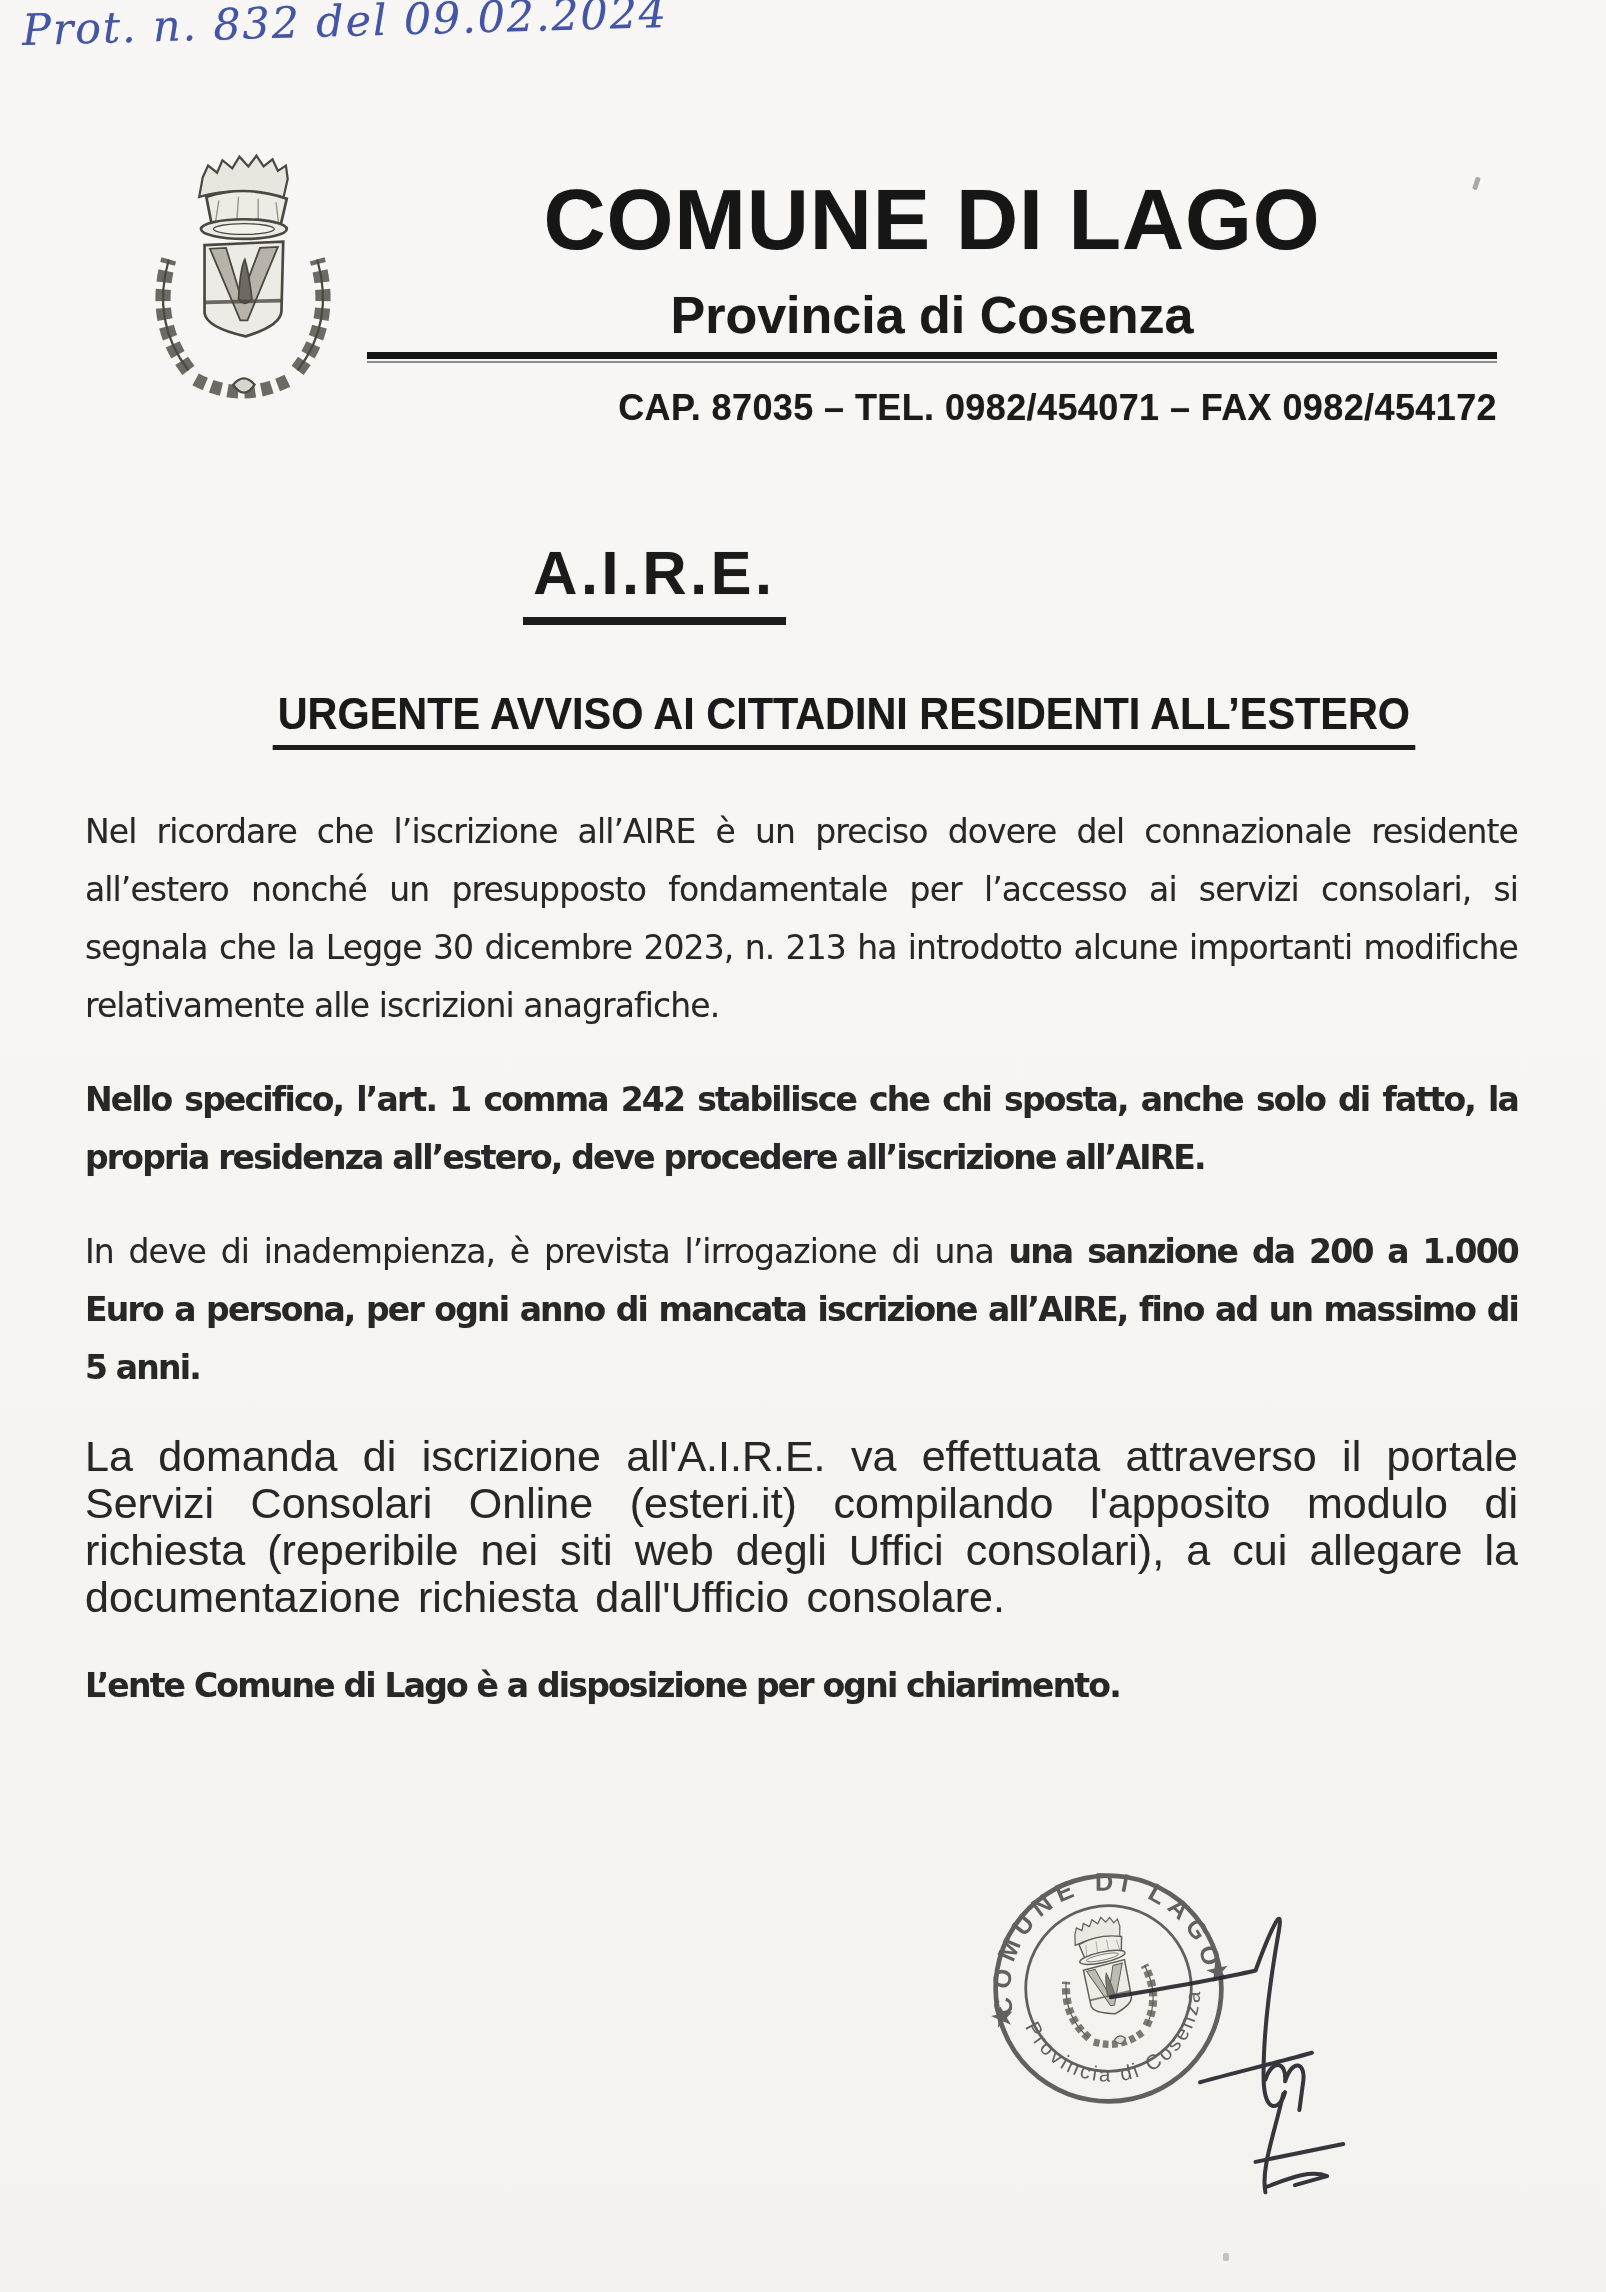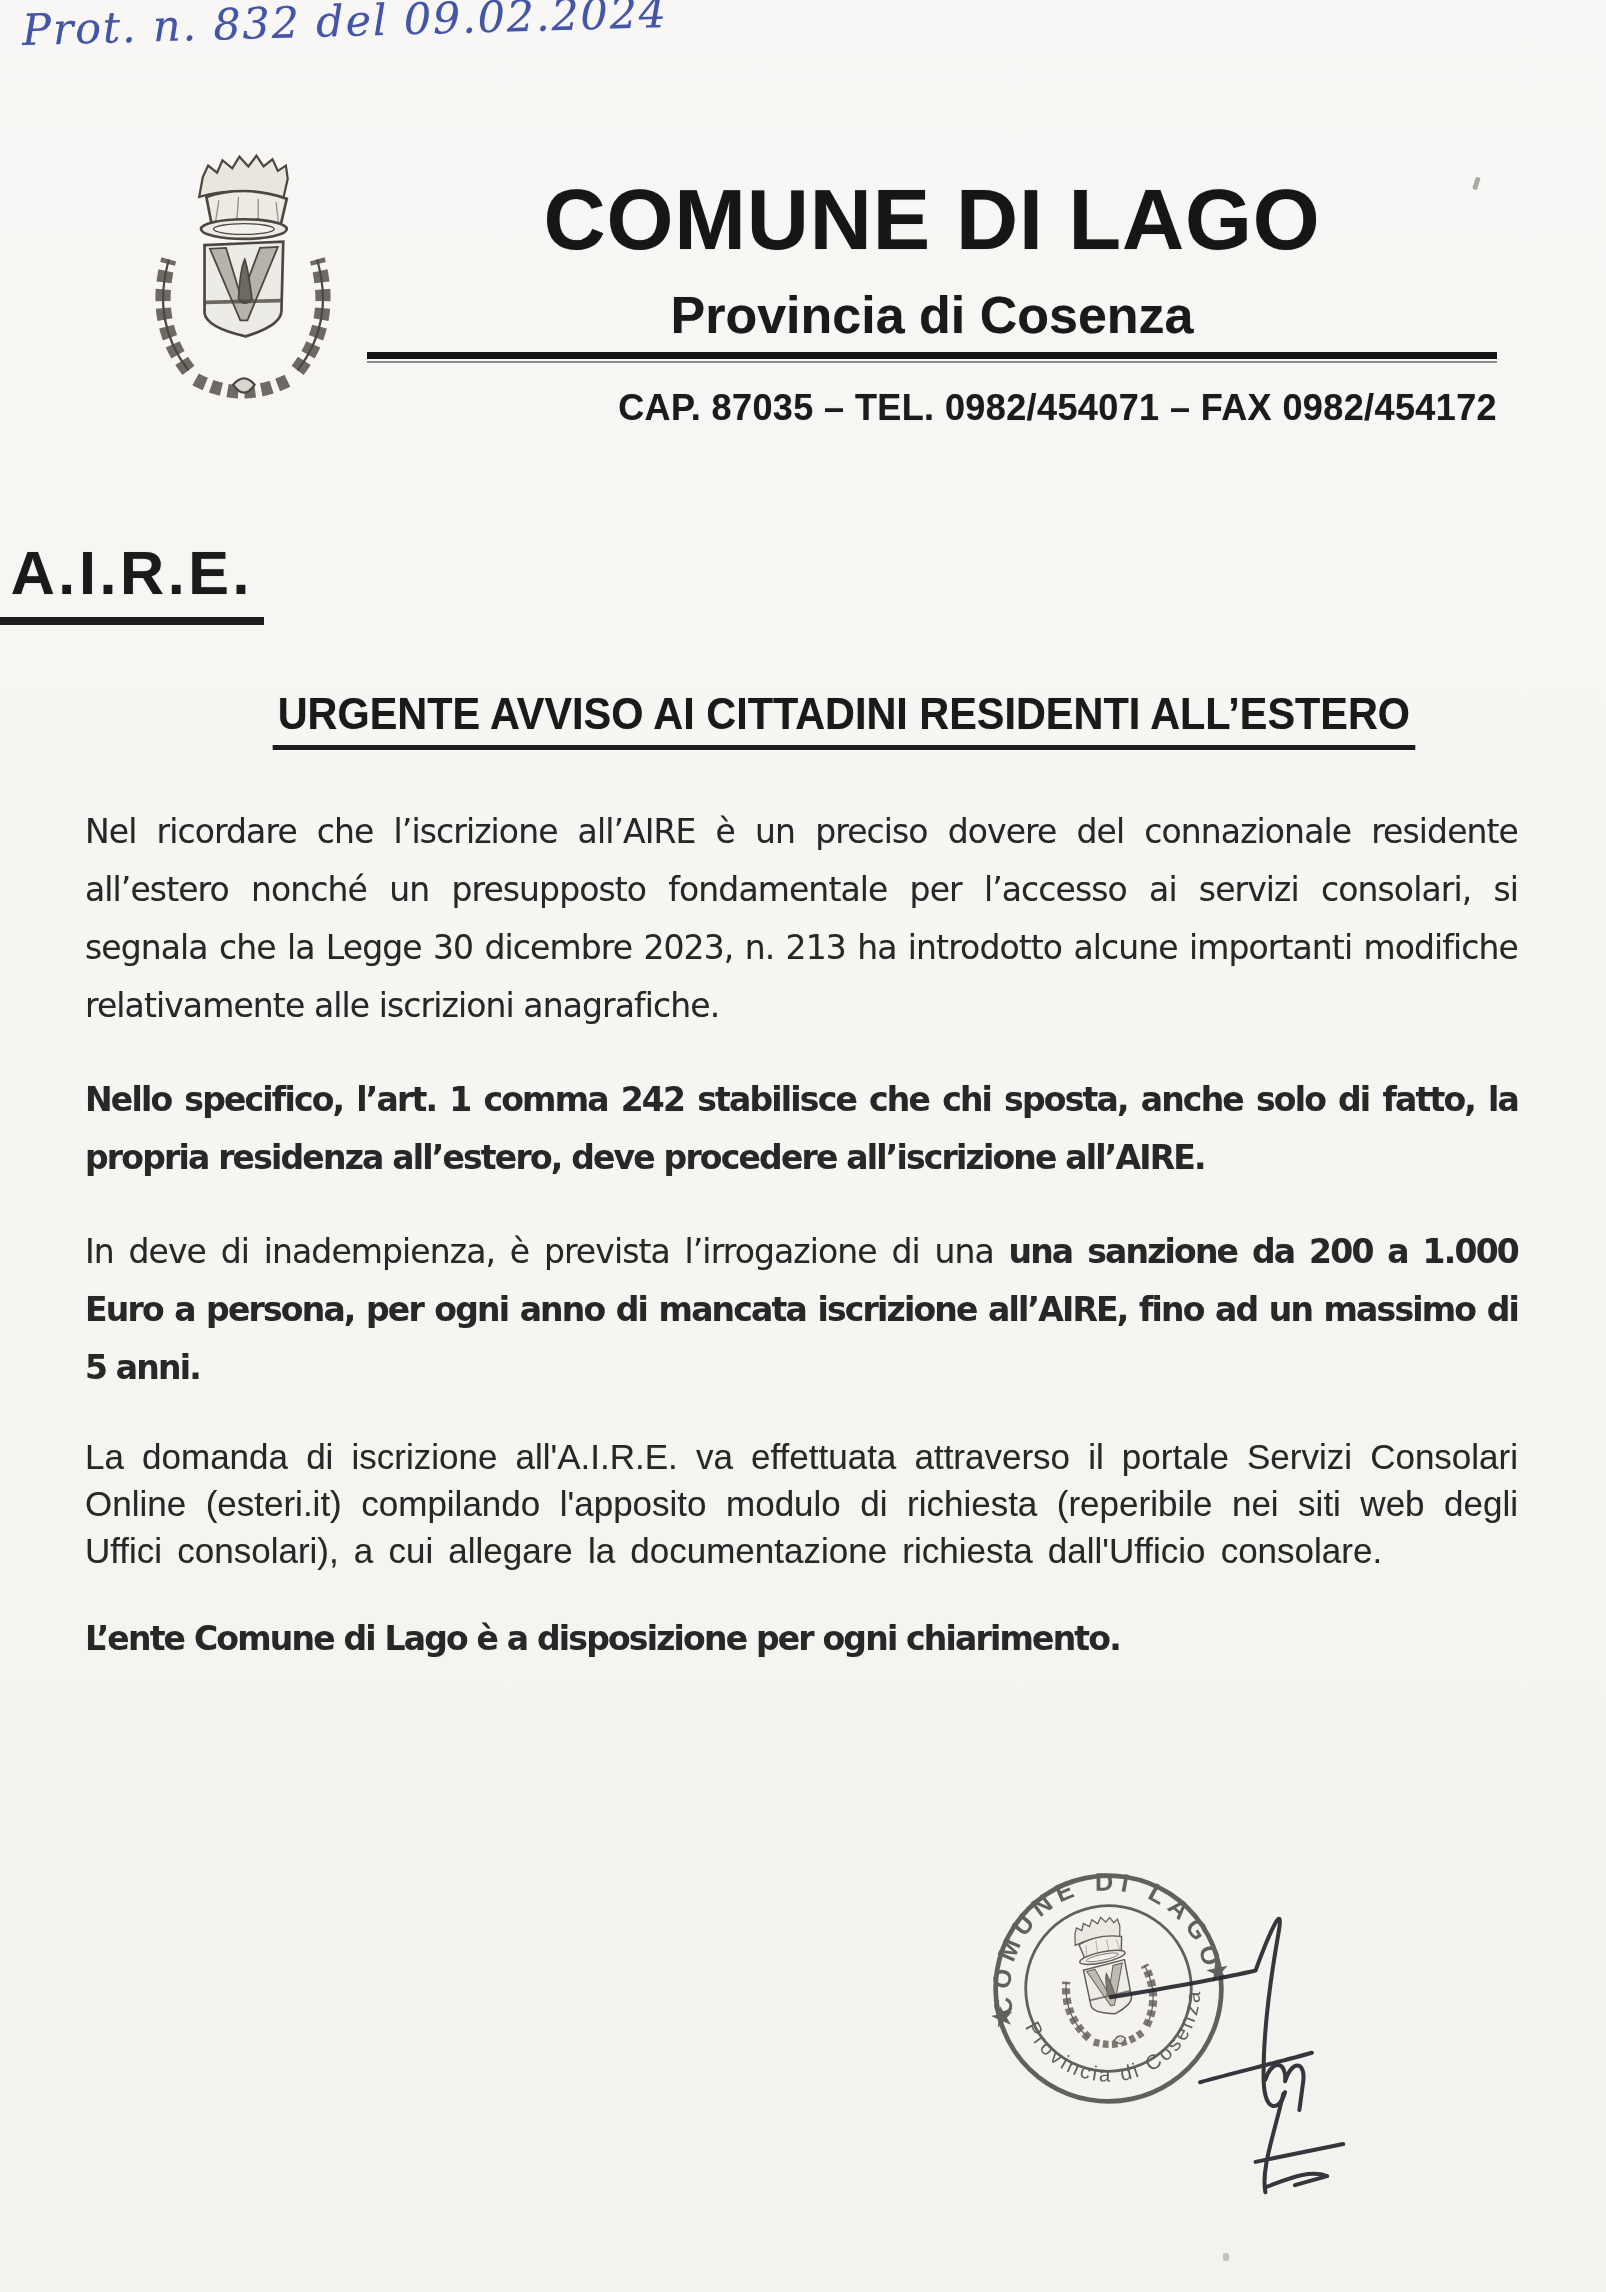--- a/index.html
+++ b/index.html
@@ -41,21 +41,21 @@
   }
   .rule{
     margin-top:10.7px;height:11.6px;
     background:linear-gradient(to bottom,#151515 0,#151515 7.2px,transparent 7.2px,transparent 9px,#8d8d8d 9px,#8d8d8d 11.6px);
   }
   .contact{
     margin-top:27px;font-weight:bold;font-size:36px;line-height:36px;letter-spacing:0.4px;
     color:#1b1b1b;text-shadow:0 0 0.9px rgba(0,0,0,.4);text-align:right;
   }
   
-  .aire-wrap{position:absolute;left:0;top:543px;width:1309px;text-align:left;}
+  .aire-wrap{position:absolute;left:0;top:543px;width:1309px;text-align:center;}
   .aire{
     display:inline-block;font-weight:bold;font-size:61px;line-height:61px;letter-spacing:3.6px;
     color:#1a1a1a;border-bottom:8px solid #1d1d1d;padding:0 10.7px 12.5px;
     text-shadow:0 0 0.9px rgba(0,0,0,.45);
   }
   .subtitle-wrap{position:absolute;left:0;top:691px;width:1607px;text-align:center;margin-left:40px;}
   .subtitle{
     display:inline-block;transform:scaleX(.92);transform-origin:center;
     font-weight:bold;font-size:45px;line-height:45px;
     color:#1a1a1a;border-bottom:5.4px solid #1d1d1d;padding:0 5.4px 9px;
@@ -66,21 +66,21 @@
   .body-p{
     margin:0 0 36px;
     font-family:"DejaVu Sans",sans-serif;
     font-size:33px;line-height:58px;
     letter-spacing:-0.9px;
     text-align:justify;
     color:#272727;
     text-shadow:0 0 0.9px rgba(50,50,50,.28);
   }
   .body-p.bold,.body-p .bold{font-weight:bold;letter-spacing:-1.8px;}
-  .body-p.arial{font-family:"Liberation Sans",sans-serif;font-size:35px;line-height:47px;letter-spacing:0;word-spacing:5.4px;}
+  .body-p.arial{font-family:"Liberation Sans",sans-serif;font-size:43px;line-height:47px;letter-spacing:0;word-spacing:5.4px;}
   .body-p.last{margin-bottom:8px;}
   
   .stamp{position:absolute;left:958px;top:1838px;width:301px;height:301px;filter:blur(0.4px);}
   .signature{position:absolute;left:1057px;top:1854px;width:322px;height:376px;}
   .speck{position:absolute;background:#6a6a66;border-radius:1.8px;opacity:.55;}
   .speck.s1{left:1474px;top:177px;width:5.4px;height:12.5px;transform:rotate(18deg);}
   .speck.s2{left:1223px;top:2253px;width:6.3px;height:8px;opacity:.35;}
 </style>
 </head>
 <body>

